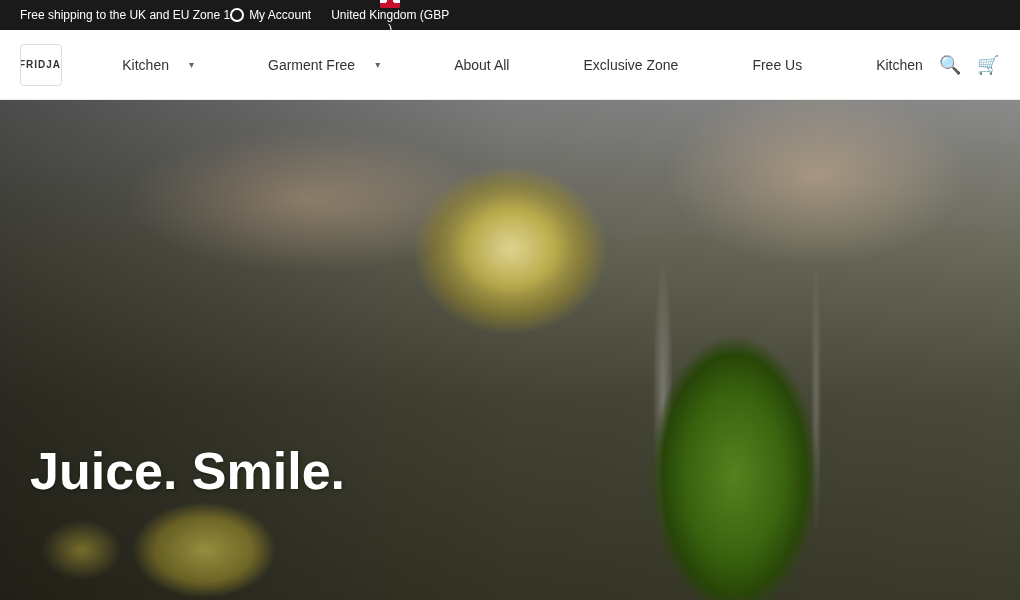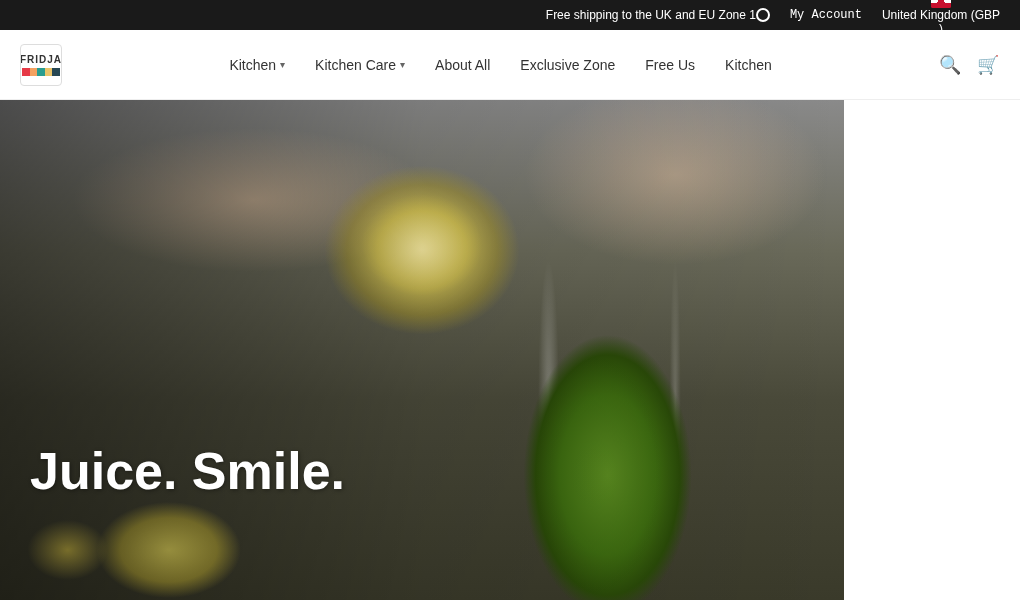--- a/index.html
+++ b/index.html
@@ -6,34 +6,33 @@
     body { width: 1020px; height: 600px; overflow: hidden; font-family: Arial, sans-serif; }
 
     
     .top-bar {
       background: #1a1a1a;
       color: #fff;
       font-size: 12px;
       height: 30px;
       display: flex;
       align-items: center;
-      justify-content: flex-end;
+      justify-content: flex-start;
       padding: 7px 20px;
     }
     .top-bar-right {
       display: flex;
       align-items: center;
       gap: 20px;
     }
     .top-bar-account {
       display: flex;
       align-items: center;
-      gap: 20px;
-      cursor: pointer;
-      font-family: Liberation Mono, monospace;
+      gap: 5px;
+      cursor: pointer;
     }
     .top-bar-region {
       display: flex;
       align-items: center;
       cursor: pointer;
       flex-direction: column;
     }
     .flag-icon {
       width: 20px;
       height: 14px;
@@ -74,23 +73,23 @@
       align-items: center;
       gap: 8px;
     }
     .logo-box {
       width: 42px;
       height: 42px;
       background: #fff;
       border: 1px solid #ddd;
       border-radius: 4px;
       display: flex;
-      flex-direction: column;
-      align-items: center;
-      justify-content: center;
+      flex-direction: row;
+      align-items: center;
+      justify-content: flex-end;
       overflow: hidden;
     }
     .logo-text {
       font-size: 10px;
       font-weight: 700;
       letter-spacing: 1px;
       color: #333;
       line-height: 1.1;
     }
     .logo-stripes {
@@ -110,21 +109,22 @@
       gap: 30px;
       list-style: none;
     }
     .nav-links li a {
       text-decoration: none;
       color: #333;
       font-size: 14px;
       font-weight: 500;
       display: flex;
       align-items: center;
-      gap: 4px;
+      gap: 20px;
+      margin-left: 44px;
     }
     .chevron {
       font-size: 10px;
       color: #666;
     }
     .nav-icons {
       display: flex;
       align-items: center;
       gap: 16px;
     }
@@ -134,21 +134,21 @@
       cursor: pointer;
       font-size: 18px;
       color: #333;
       display: flex;
       align-items: center;
     }
 
     
     .hero {
       position: relative;
-      width: 844px;
+      width: 1020px;
       height: 500px;
       overflow: hidden;
       background: #404040;
     }
     .hero-bg {
       position: absolute;
       inset: 0;
       background: 
         radial-gradient(ellipse at 60% 40%, rgba(200,220,160,0.3) 0%, transparent 50%),
         linear-gradient(135deg, #3a3020 0%, #1a1a10 30%, #2a3010 60%, #1a2010 100%);
@@ -240,21 +240,21 @@
 
   <ul class="nav-links">
     <li>
       <a href="#">
         <span>Kitchen</span>
         <span class="chevron">▾</span>
       </a>
     </li>
     <li>
       <a href="#">
-        <span>Kitchen Care</span>
+        <span>Garment Free</span>
         <span class="chevron">▾</span>
       </a>
     </li>
     <li>
       <a href="#">
         <span>About All</span>
       </a>
     </li>
     <li>
       <a href="#">

